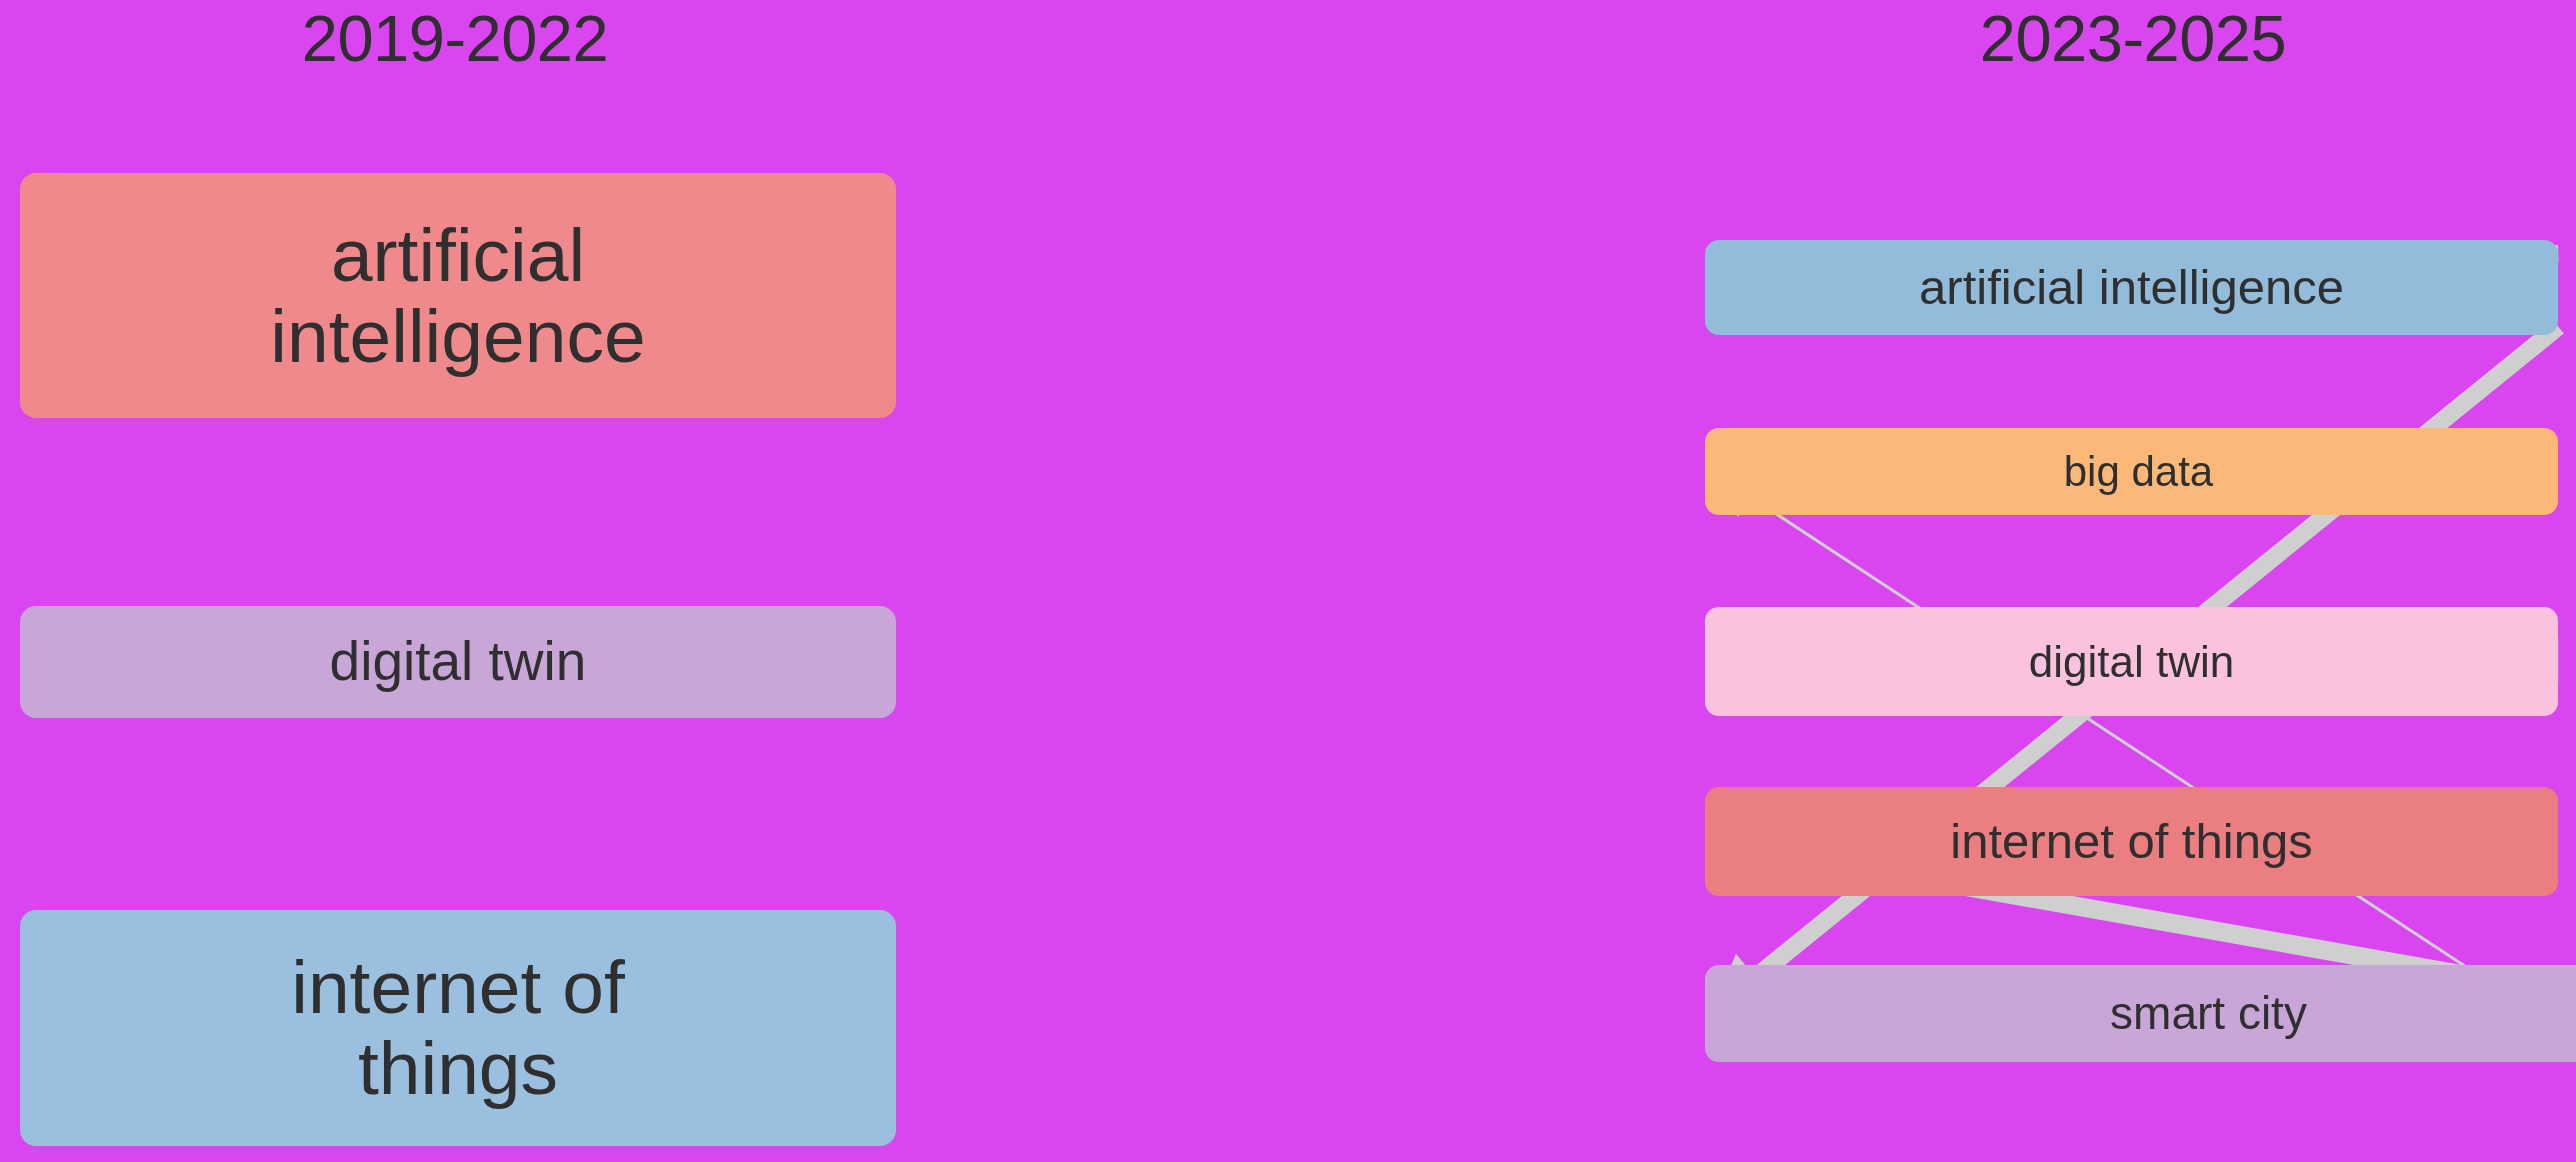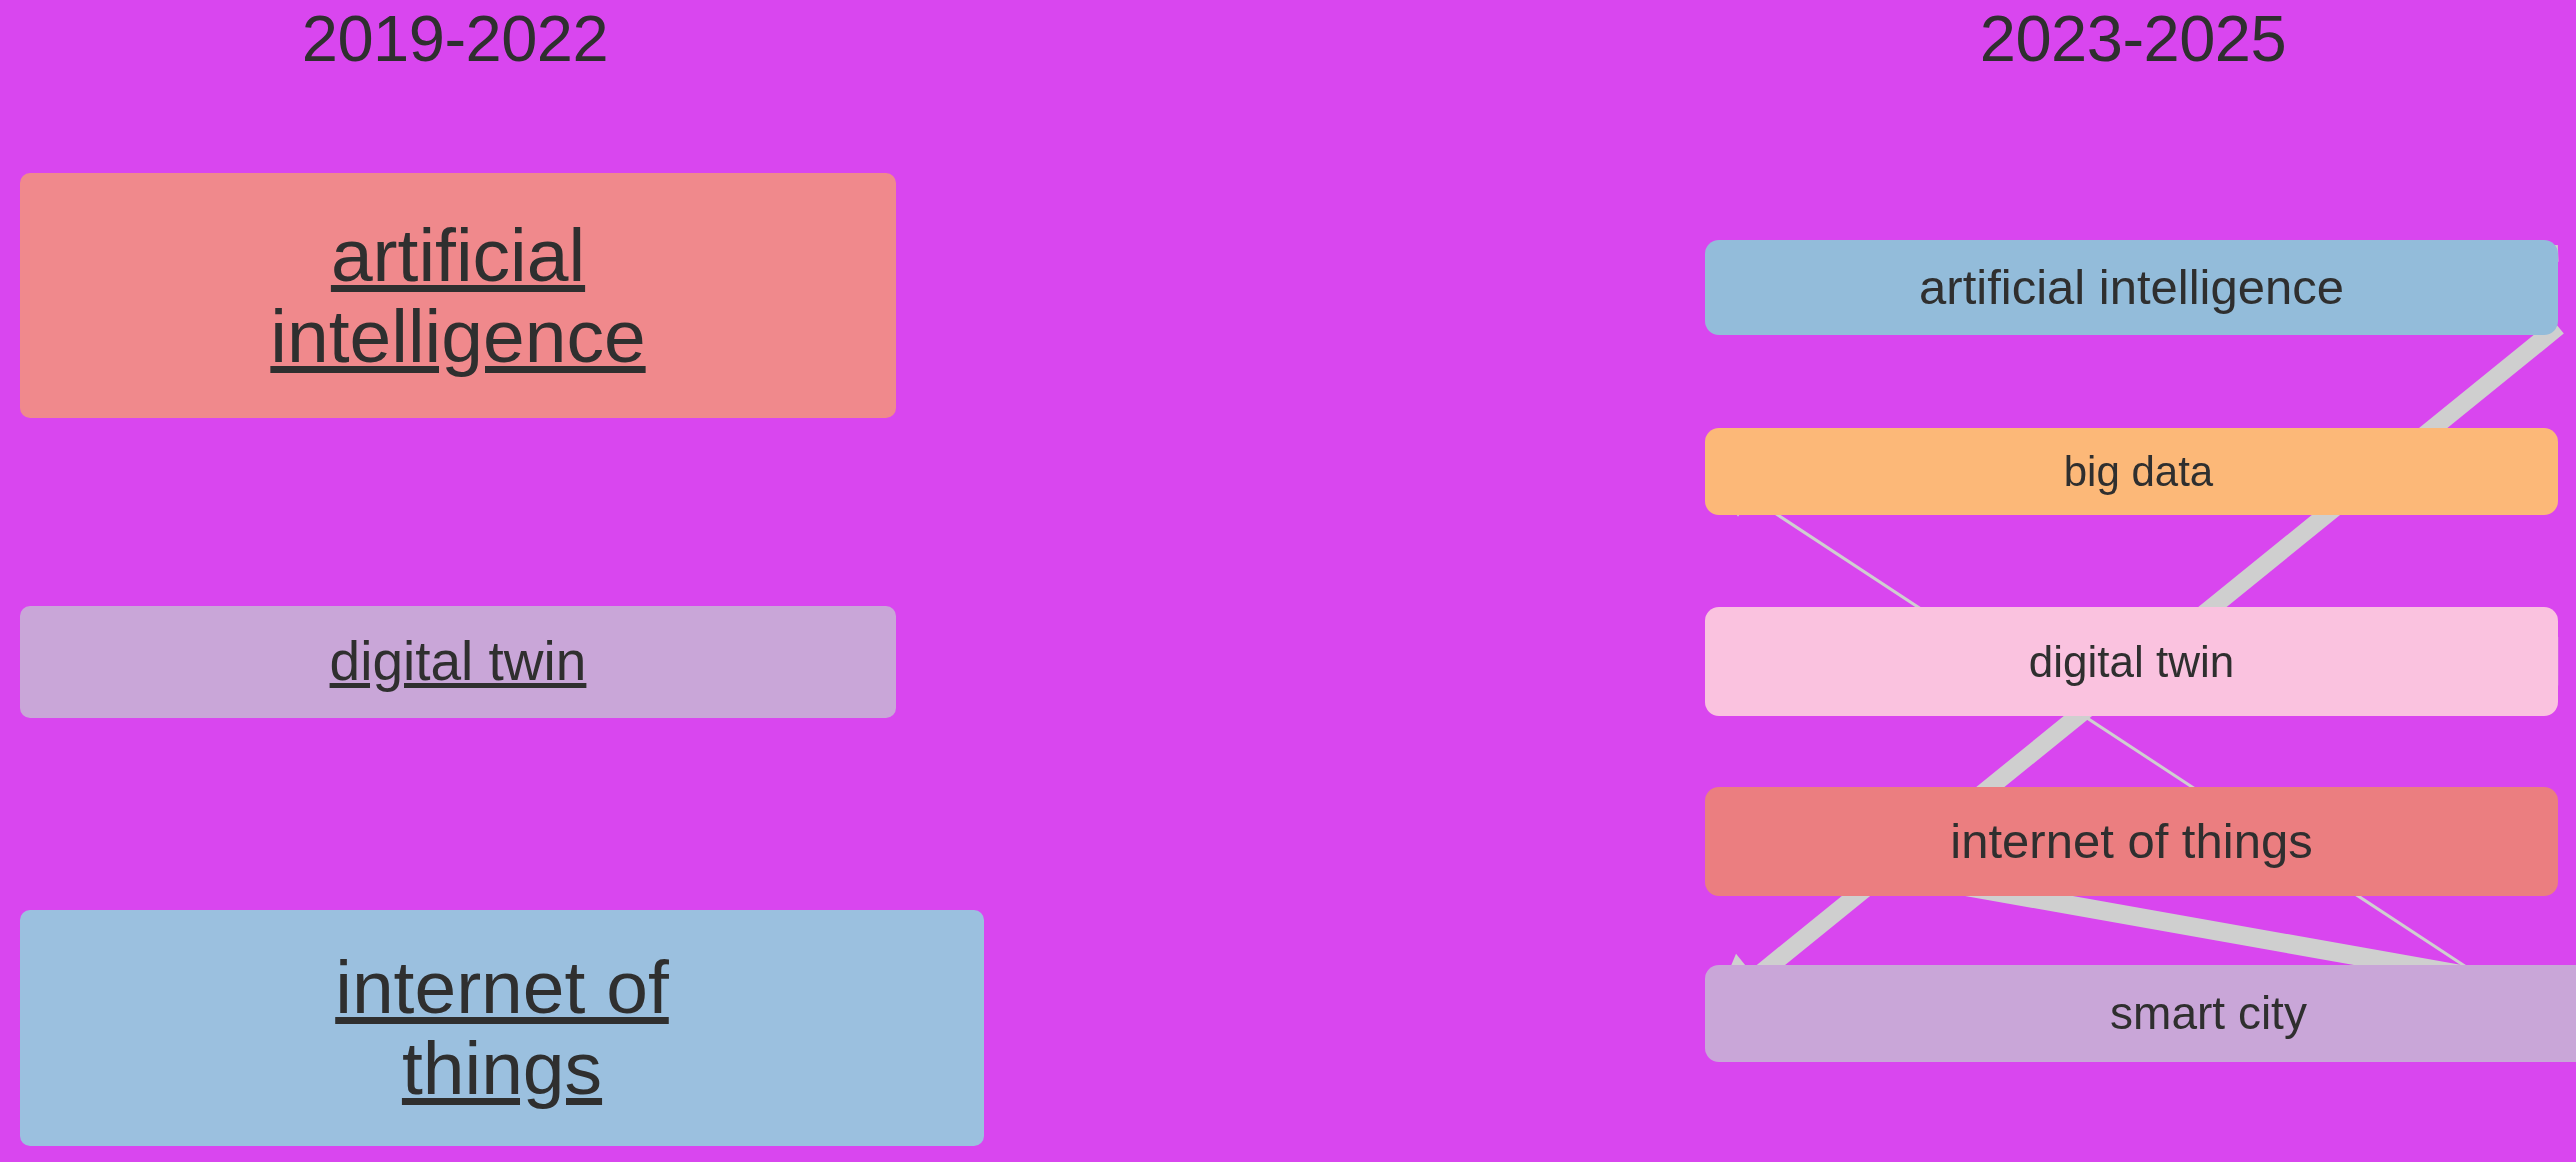--- a/index.html
+++ b/index.html
@@ -49,22 +49,21 @@
     color: #2f2f2f;
     line-height: 1.08;
     padding: 0 10px;
     overflow: hidden;
   }
   .node .node-label {
     display: block;
     white-space: pre-line;
   }
   .left-node {
-    border-radius: 10px;
-    text-decoration: underline;
+    border-radius: 16px;
   }
   .right-node {
     border-radius: 14px;
   }
 </style>
 </head>
 <body>
 
 <div id="stage">
 
@@ -80,21 +79,21 @@
     </svg>
 
   <div id="nodes-layer">
       <div class="node left-node" style="left: 20px; top: 173px; width: 876px; height: 245px; background: rgb(240, 137, 140); font-size: 75px;">
         <span class="node-label">artificial
 intelligence</span>
       </div>
       <div class="node left-node" style="left: 20px; top: 606px; width: 876px; height: 112px; background: rgb(201, 166, 216); font-size: 55px;">
         <span class="node-label">digital twin</span>
       </div>
-      <div class="node left-node" style="left: 20px; top: 910px; width: 964px; height: 236px; background: rgb(155, 192, 223); font-size: 75px;">
+      <div class="node left-node" style="left: 20px; top: 910px; width: 876px; height: 236px; background: rgb(155, 192, 223); font-size: 75px;">
         <span class="node-label">internet of
 things</span>
       </div>
       <div class="node right-node" style="left: 1705px; top: 240px; width: 853px; height: 95px; background: rgb(147, 188, 218); font-size: 49px;">
         <span class="node-label">artificial intelligence</span>
       </div>
       <div class="node right-node" style="left: 1705px; top: 428px; width: 853px; height: 87px; background: rgb(252, 184, 120); font-size: 42px; padding-left: 24px;">
         <span class="node-label">big data</span>
       </div>
       <div class="node right-node" style="left: 1705px; top: 607px; width: 853px; height: 109px; background: rgb(250, 194, 223); font-size: 44px;">

